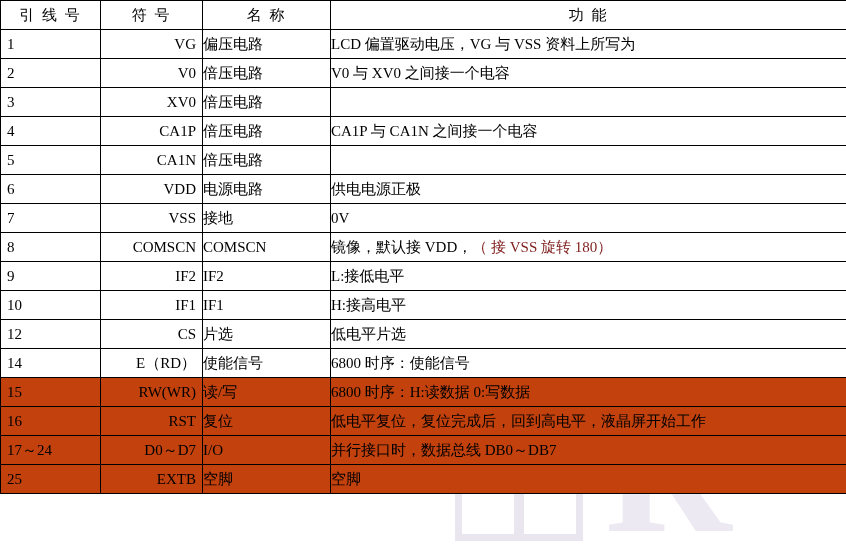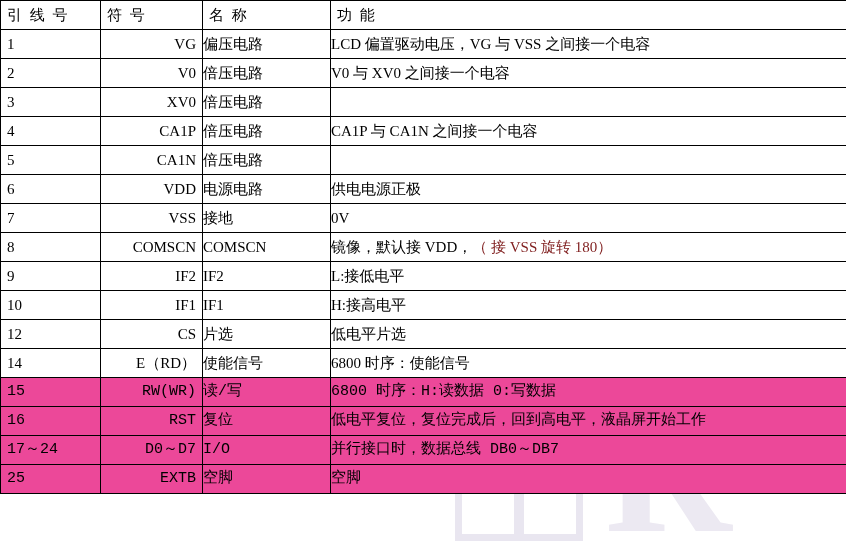--- a/index.html
+++ b/index.html
@@ -62,28 +62,28 @@
     padding: 2px 6px;
     font-size: 15px;
     line-height: 20px;
     height: 24px;
     vertical-align: middle;
     color: #000000;
     font-weight: normal;
     background: transparent;
   }
   thead td {
-    text-align: left;
+    text-align: center;
     letter-spacing: 2px;
   }
   td.ctr { text-align: right; }
   td.lft { text-align: left; padding-left: 0; }
   td.num { text-align: left; padding-left: 6px; }
 
-  tr.hl td { background: #ec4899; font-family: Liberation Mono, monospace; }
+  tr.hl td { background: #c2410c; }
 
   .red { color: #7f1d1d; }
 </style>
 </head>
 <body>
 
 <div id="watermark">
   <div class="wm-box b1"></div>
   <div class="wm-box b2"></div>
   <div class="wm-box b3"></div>
@@ -104,21 +104,21 @@
       <td>符 号</td>
       <td>名  称</td>
       <td>功  能</td>
     </tr>
   </thead>
   <tbody id="table-body">
       <tr>
         <td class="num">1</td>
         <td class="ctr">VG</td>
         <td class="lft">偏压电路</td>
-        <td class="lft">LCD 偏置驱动电压，VG 与 VSS 之间接一个电容</td>
+        <td class="lft">LCD 偏置驱动电压，VG 与 VSS 资料上所写为</td>
       </tr>
       <tr>
         <td class="num">2</td>
         <td class="ctr">V0</td>
         <td class="lft">倍压电路</td>
         <td class="lft">V0 与 XV0 之间接一个电容</td>
       </tr>
       <tr>
         <td class="num">3</td>
         <td class="ctr">XV0</td>

